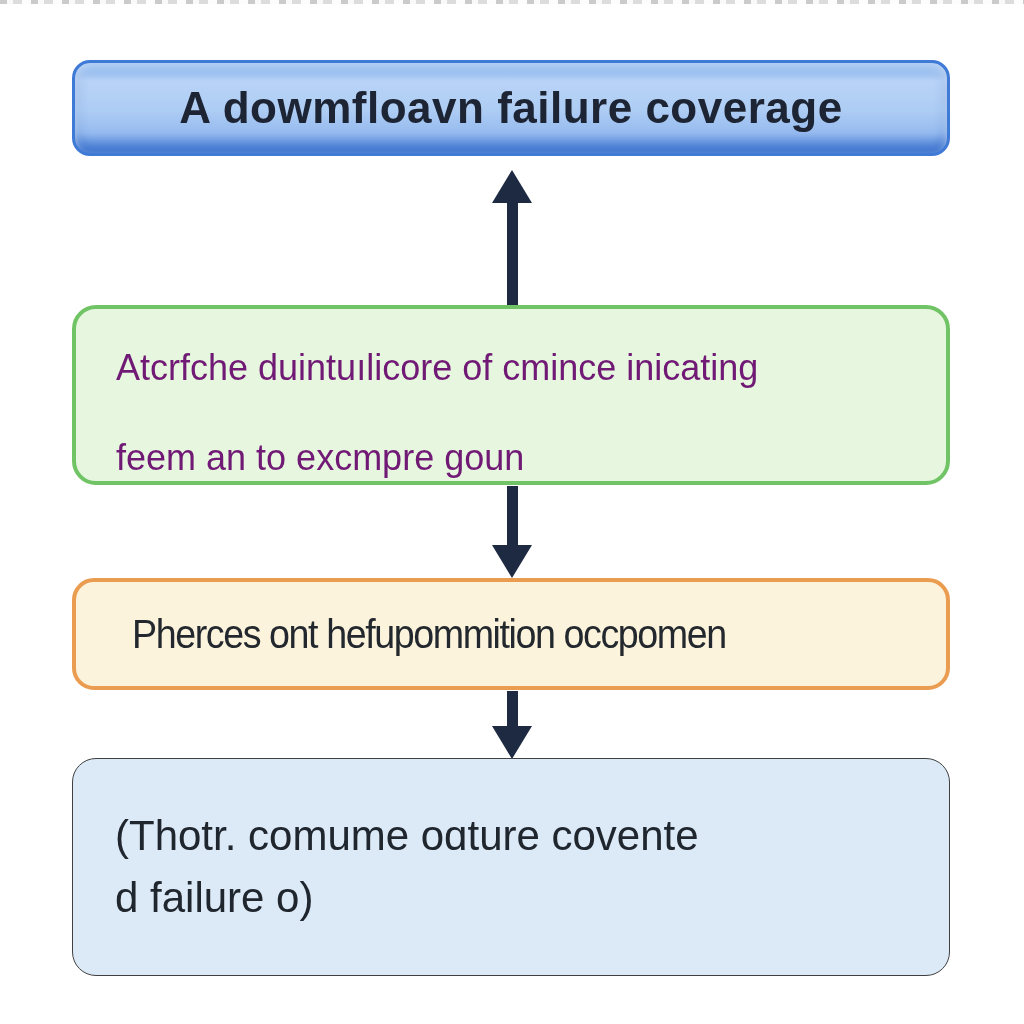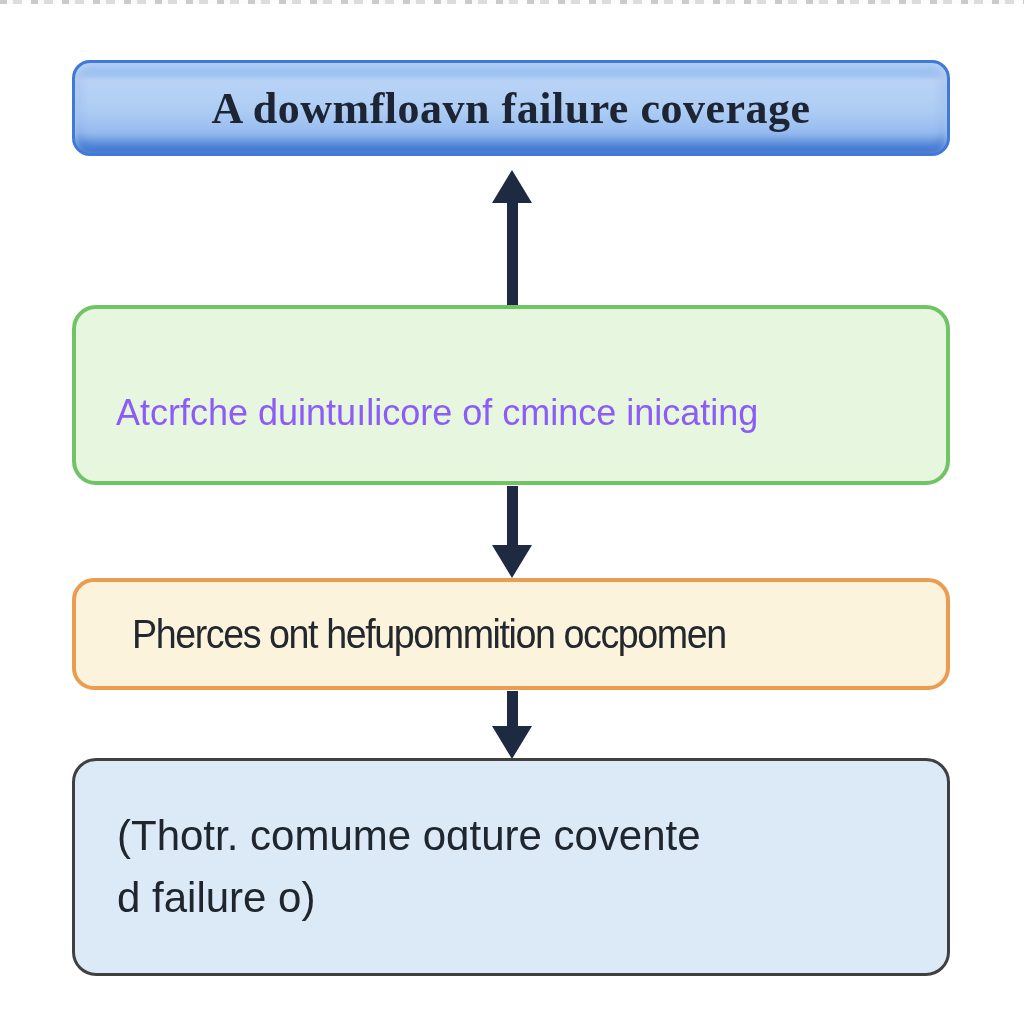--- a/index.html
+++ b/index.html
@@ -54,35 +54,34 @@
     box-shadow: inset 0 5px 8px rgba(255,255,255,0.55),
                 inset 0 -10px 12px rgba(36,90,190,0.45);
     align-items: center;
   }
   .title-text {
     font-size: 44px;
     font-weight: 700;
     color: #1d2433;
     letter-spacing: 0.5px;
     white-space: nowrap;
-    font-family: Liberation Serif, serif;
   }
 
   .green-box {
     top: 305px;
     height: 180px;
     border-radius: 24px;
     background: #e7f6df;
     border: 4px solid #71c465;
     padding-left: 40px;
     gap: 14px;
   }
   .green-box .box-text {
     font-size: 36px;
-    color: #8b5cf6;
+    color: #701a75;
     line-height: 1.1;
     white-space: nowrap;
     margin-top: 36px;
   }
 
   .orange-box {
     top: 578px;
     height: 112px;
     border-radius: 22px;
     background: #fcf3dc;
@@ -96,21 +95,21 @@
     transform: scaleX(0.94);
     transform-origin: left center;
     white-space: nowrap;
   }
 
   .bottom-box {
     top: 758px;
     height: 218px;
     border-radius: 24px;
     background: #dceaf8;
-    border: 3px solid #404040;
+    border: 1px solid #404040;
     padding-left: 42px;
     gap: 16px;
   }
   .bottom-box .box-text {
     font-size: 42px;
     color: #20262e;
     line-height: 1.1;
     white-space: nowrap;
   }
 
@@ -154,20 +153,21 @@
     <div class="title-text">A dowmfloavn failure coverage</div>
   </div>
 
   <div class="arrow arrow-1">
     <div class="head-up"></div>
     <div class="shaft"></div>
   </div>
 
   <div class="box green-box">
     <div class="box-text">Atcrfche duintuılicore of cmince inicating</div>
+    <div class="box-text">feem an to excmpre goun</div>
   </div>
 
   <div class="arrow arrow-2">
     <div class="shaft"></div>
     <div class="head-down"></div>
   </div>
 
   <div class="box orange-box">
     <div class="box-text">Pherces ont hefupommition occpomen</div>
   </div>

